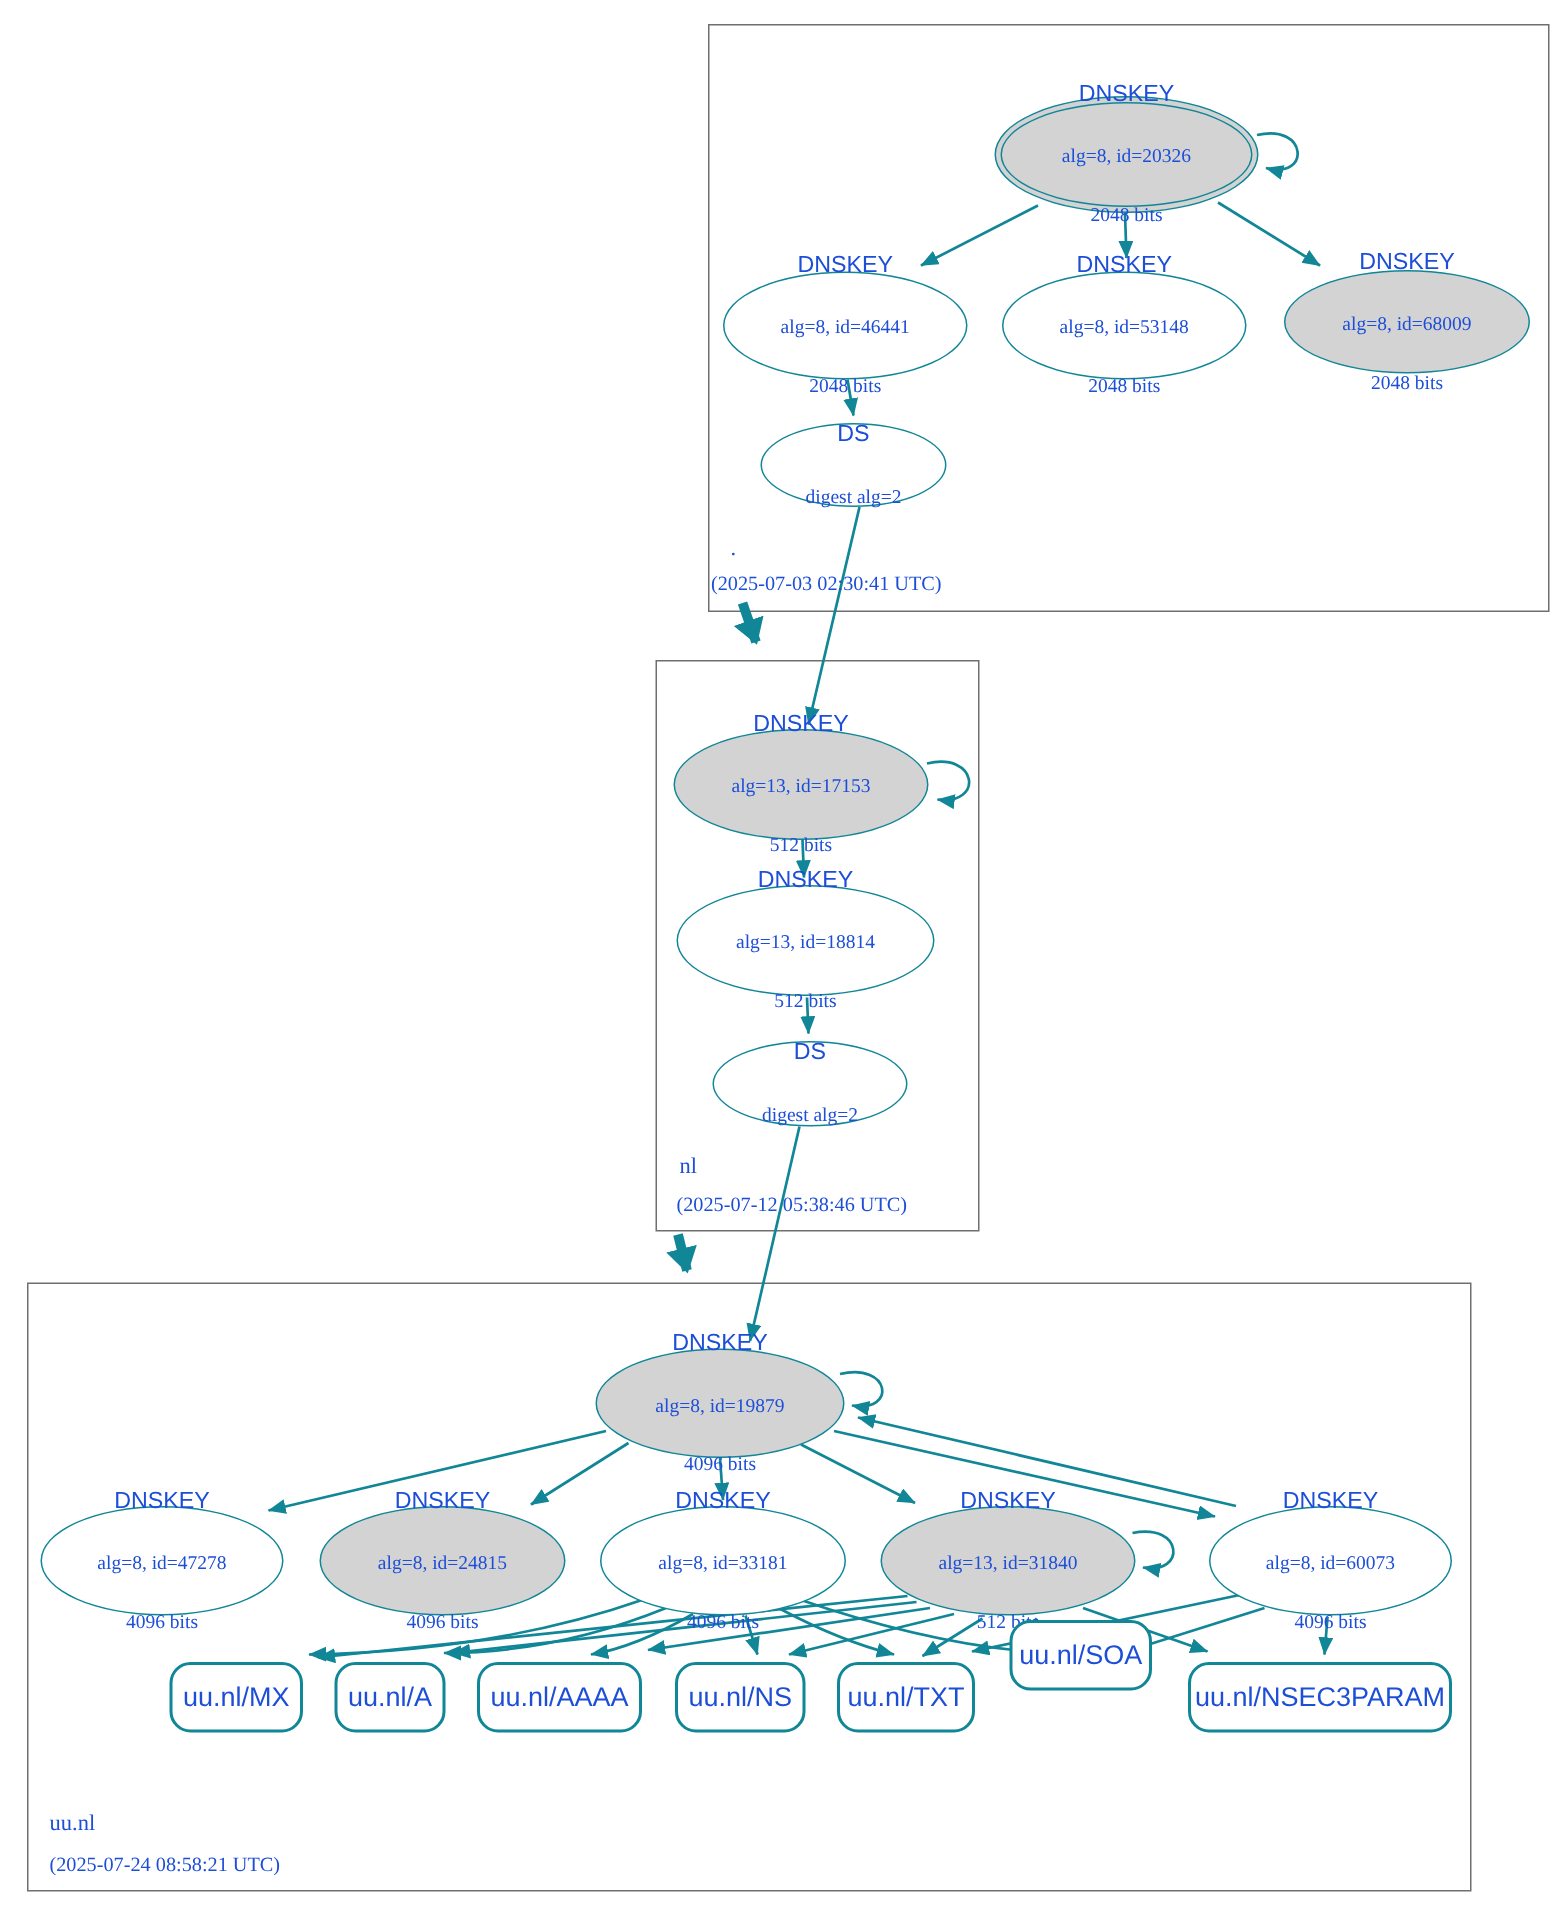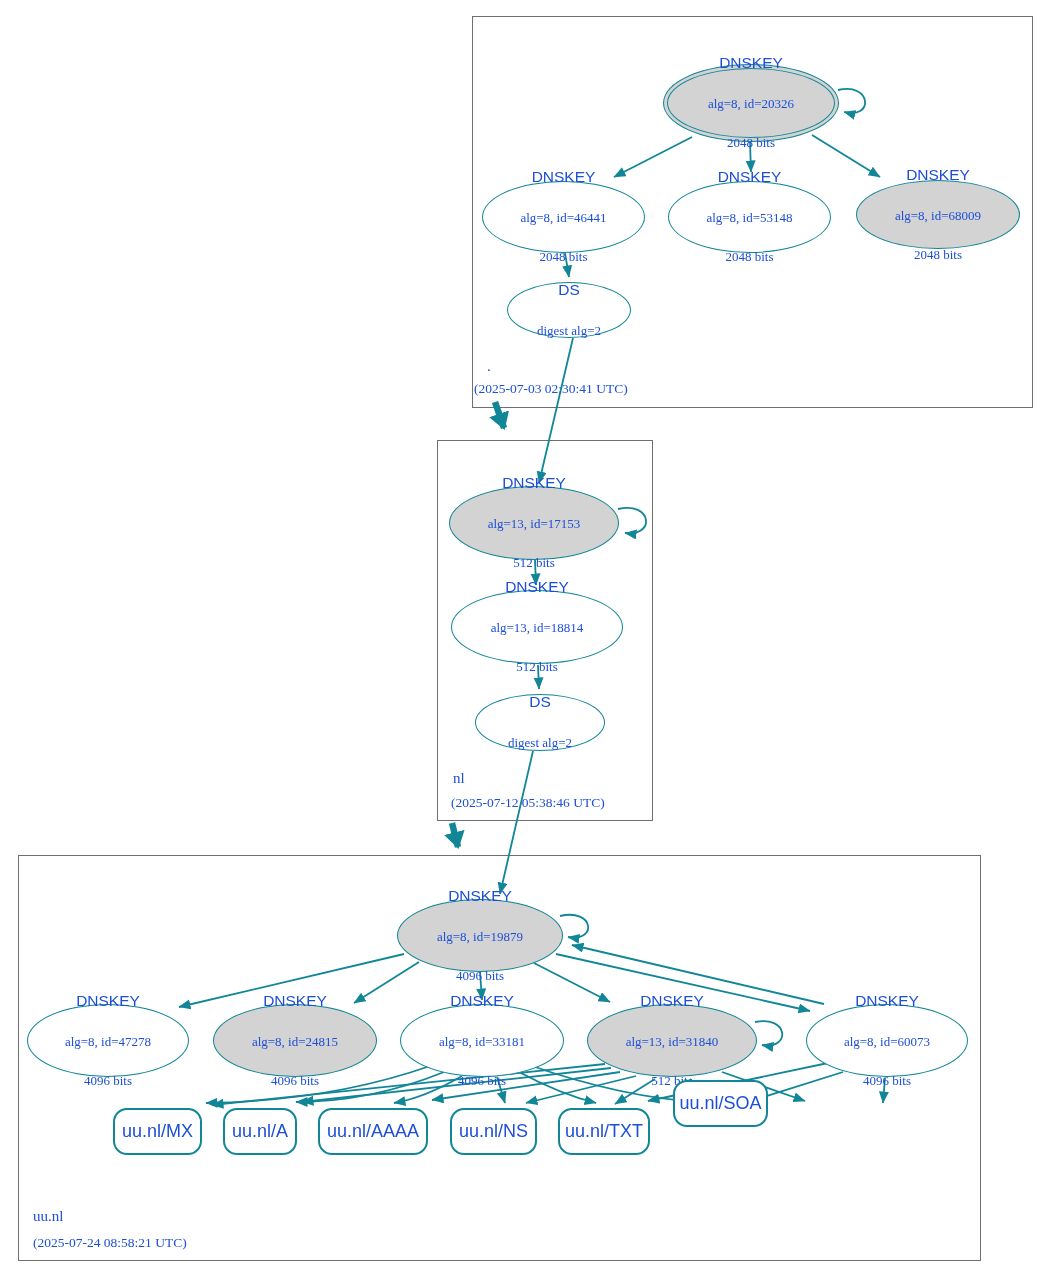--- a/index.html
+++ b/index.html
@@ -179,17 +179,18 @@
     <div class="na">alg=8, id=60073</div>
     <div class="na">4096 bits</div>
   </div>
 
   <div class="rr" style="left:113px;top:1108px;width:89px;height:47px">uu.nl/MX</div>
   <div class="rr" style="left:223px;top:1108px;width:74px;height:47px">uu.nl/A</div>
   <div class="rr" style="left:318px;top:1108px;width:110px;height:47px">uu.nl/AAAA</div>
   <div class="rr" style="left:450px;top:1108px;width:87px;height:47px">uu.nl/NS</div>
   <div class="rr" style="left:558px;top:1108px;width:92px;height:47px">uu.nl/TXT</div>
   <div class="rr" style="left:673px;top:1080px;width:95px;height:47px">uu.nl/SOA</div>
+  <div class="rr" style="left:792px;top:1108px;width:176px;height:47px">uu.nl/NSEC3PARAM</div>
 
   <div class="zl" style="left:33px;top:1208px">uu.nl</div>
   <div class="zt" style="left:33px;top:1235px">(2025-07-24 08:58:21 UTC)</div>
 
 </div>
 
 </body></html>

